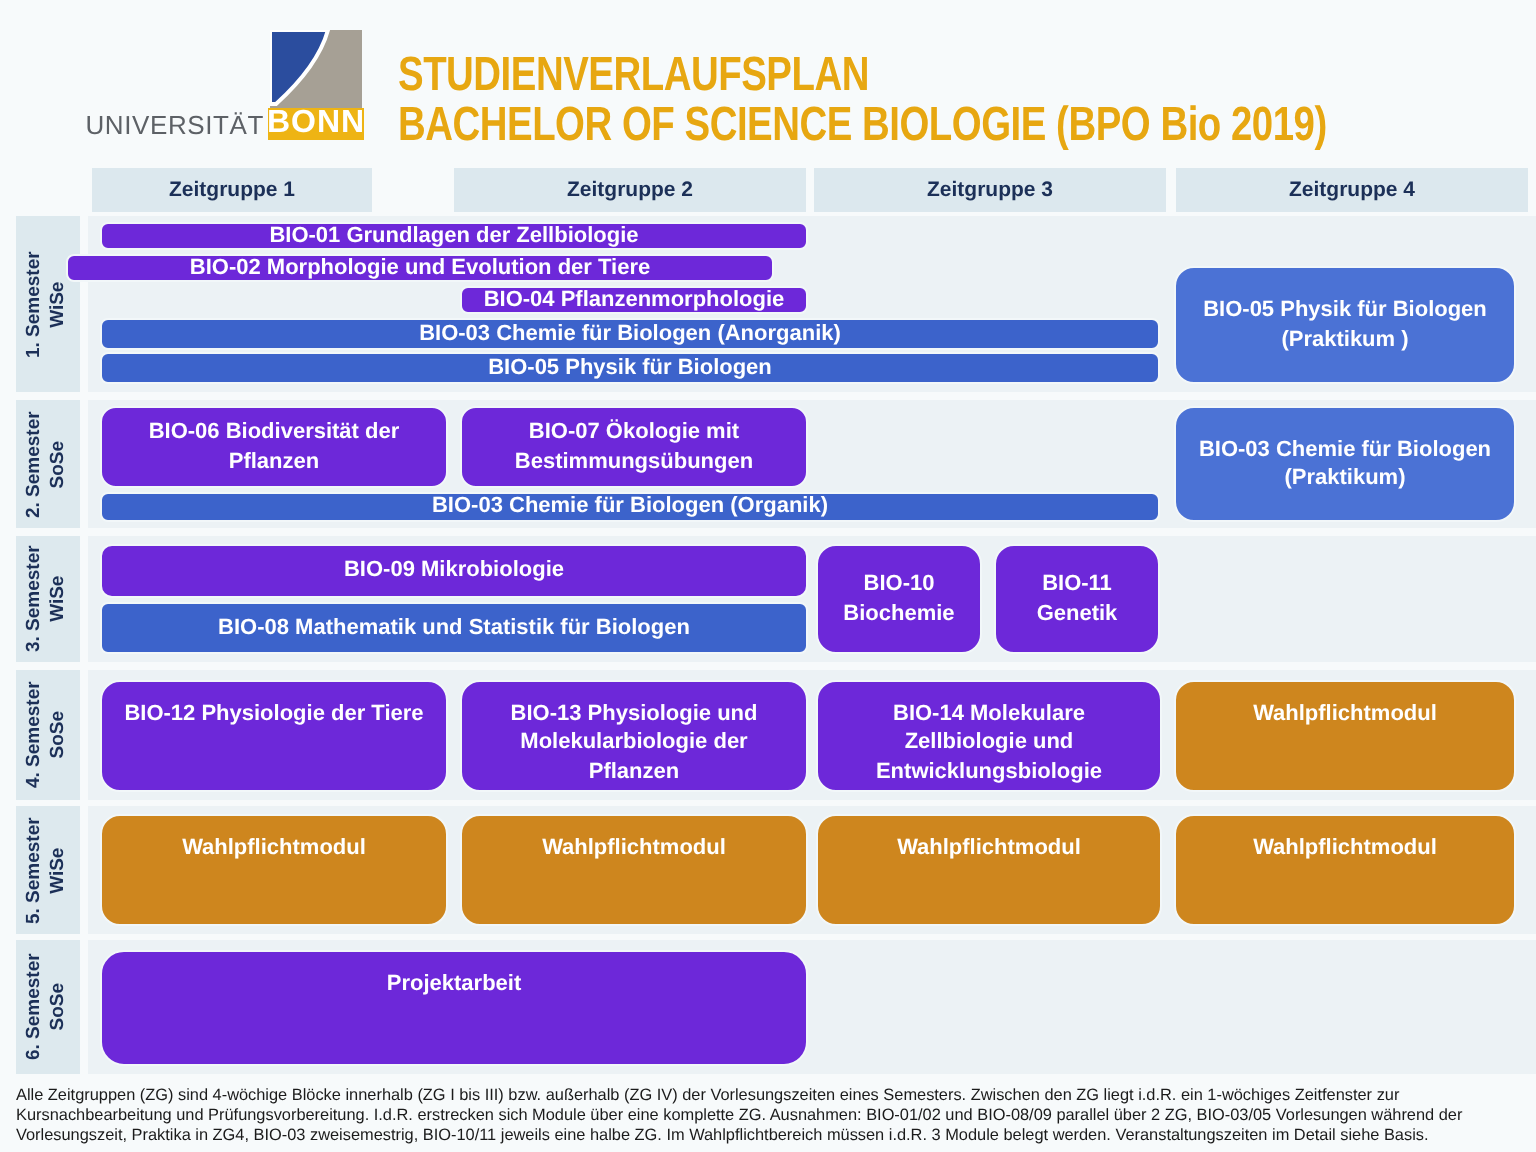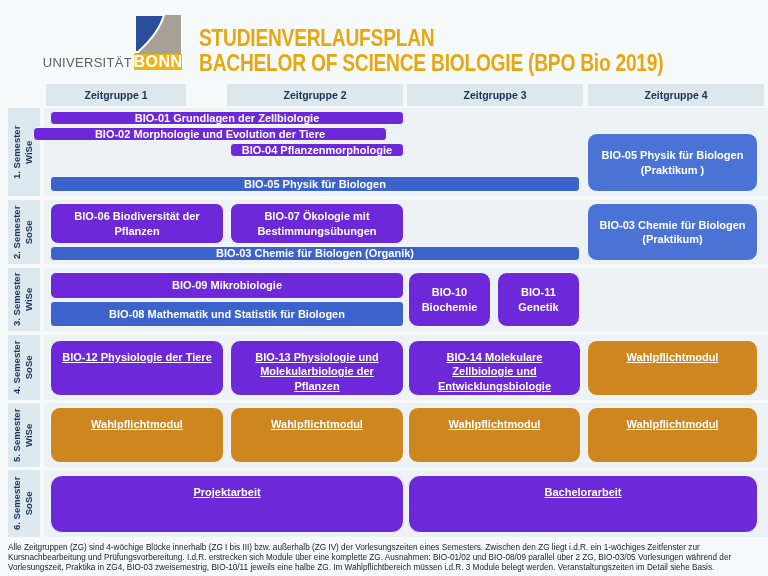--- a/index.html
+++ b/index.html
@@ -35,21 +35,21 @@
          display:flex; align-items:center; justify-content:center;
          border:1px solid #f2f7f9; padding:0 6px; }
   .light  { background:#6d28d9; }
   .dark   { background:#3c63cb; }
   .medium { background:#4b72d5; }
   .orange { background:#ce861e; }
   .bar  { border-radius:4px; line-height:1; }
   .r8   { border-radius:8px; }
   .r10  { border-radius:10px; }
   .r12  { border-radius:12px; }
-  .top-align { align-items:flex-start; padding-top:9px;text-decoration:underline; }
+  .top-align { align-items:flex-start; padding-top:9px; }
   
   .footer { position:absolute; left:8px; top:543px; width:754px;
             font-size:8.2px; line-height:1.2; color:#1b1b1b; }
 </style>
 </head>
 <body>
 
 <div class="page">
 
   <div class="logo-square">
@@ -90,20 +90,21 @@
   <div class="sem-cell" style="top:403px;height:64px;">
     <div class="sem-rot"><span>5. Semester</span><br><span>WiSe</span></div>
   </div>
   <div class="sem-cell" style="top:470px;height:67px;">
     <div class="sem-rot"><span>6. Semester</span><br><span>SoSe</span></div>
   </div>
 
   <div class="box light bar" style="left:50px;top:111px;width:354px;height:14px;">BIO-01 Grundlagen der Zellbiologie</div>
   <div class="box light bar" style="left:33px;top:127px;width:354px;height:14px;text-align:right;">BIO-02 Morphologie und Evolution der Tiere</div>
   <div class="box light bar" style="left:230px;top:143px;width:174px;height:14px;">BIO-04 Pflanzenmorphologie</div>
+  <div class="box dark bar" style="left:50px;top:159px;width:530px;height:16px;">BIO-03 Chemie für Biologen (Anorganik)</div>
   <div class="box dark bar" style="left:50px;top:176px;width:530px;height:16px;">BIO-05 Physik für Biologen</div>
   <div class="box medium r10" style="left:587px;top:133px;width:171px;height:59px;">BIO-05 Physik für Biologen (Praktikum )</div>
 
   <div class="box light r8" style="left:50px;top:203px;width:174px;height:41px;">BIO-06 Biodiversität der Pflanzen</div>
   <div class="box light r8" style="left:230px;top:203px;width:174px;height:41px;">BIO-07 Ökologie mit Bestimmungsübungen</div>
   <div class="box dark bar" style="left:50px;top:246px;width:530px;height:15px;">BIO-03 Chemie für Biologen (Organik)</div>
   <div class="box medium r10" style="left:587px;top:203px;width:171px;height:58px;">BIO-03 Chemie für Biologen (Praktikum)</div>
 
   <div class="box light" style="left:50px;top:272px;width:354px;height:27px;border-radius:6px;">BIO-09 Mikrobiologie</div>
   <div class="box dark" style="left:50px;top:301px;width:354px;height:26px;border-radius:4px;">BIO-08 Mathematik und Statistik für Biologen</div>
@@ -114,17 +115,16 @@
   <div class="box light r10 top-align" style="left:230px;top:340px;width:174px;height:56px;">BIO-13 Physiologie und Molekularbiologie der Pflanzen</div>
   <div class="box light r10 top-align" style="left:408px;top:340px;width:173px;height:56px;">BIO-14 Molekulare Zellbiologie und Entwicklungsbiologie</div>
   <div class="box orange r10 top-align" style="left:587px;top:340px;width:171px;height:56px;">Wahlpflichtmodul</div>
 
   <div class="box orange r10 top-align" style="left:50px;top:407px;width:174px;height:56px;">Wahlpflichtmodul</div>
   <div class="box orange r10 top-align" style="left:230px;top:407px;width:174px;height:56px;">Wahlpflichtmodul</div>
   <div class="box orange r10 top-align" style="left:408px;top:407px;width:173px;height:56px;">Wahlpflichtmodul</div>
   <div class="box orange r10 top-align" style="left:587px;top:407px;width:171px;height:56px;">Wahlpflichtmodul</div>
 
   <div class="box light r12 top-align" style="left:50px;top:475px;width:354px;height:58px;">Projektarbeit</div>
-  <div class="box light r12 top-align" style="left:408px;top:475px;width:350px;height:58px;">Bachelorarbeit</div>
 
   <div class="footer">Alle Zeitgruppen (ZG) sind 4-wöchige Blöcke innerhalb (ZG I bis III) bzw. außerhalb (ZG IV) der Vorlesungszeiten eines Semesters. Zwischen den ZG liegt i.d.R. ein 1-wöchiges Zeitfenster zur Kursnachbearbeitung und Prüfungsvorbereitung.  I.d.R. erstrecken sich Module über eine komplette ZG. Ausnahmen: BIO-01/02 und BIO-08/09 parallel über 2 ZG, BIO-03/05 Vorlesungen während der Vorlesungszeit, Praktika in ZG4, BIO-03 zweisemestrig, BIO-10/11 jeweils eine halbe ZG. Im Wahlpflichtbereich müssen i.d.R. 3 Module belegt werden. Veranstaltungszeiten im Detail siehe Basis.</div>
 
 </div>
 
 </body></html>

